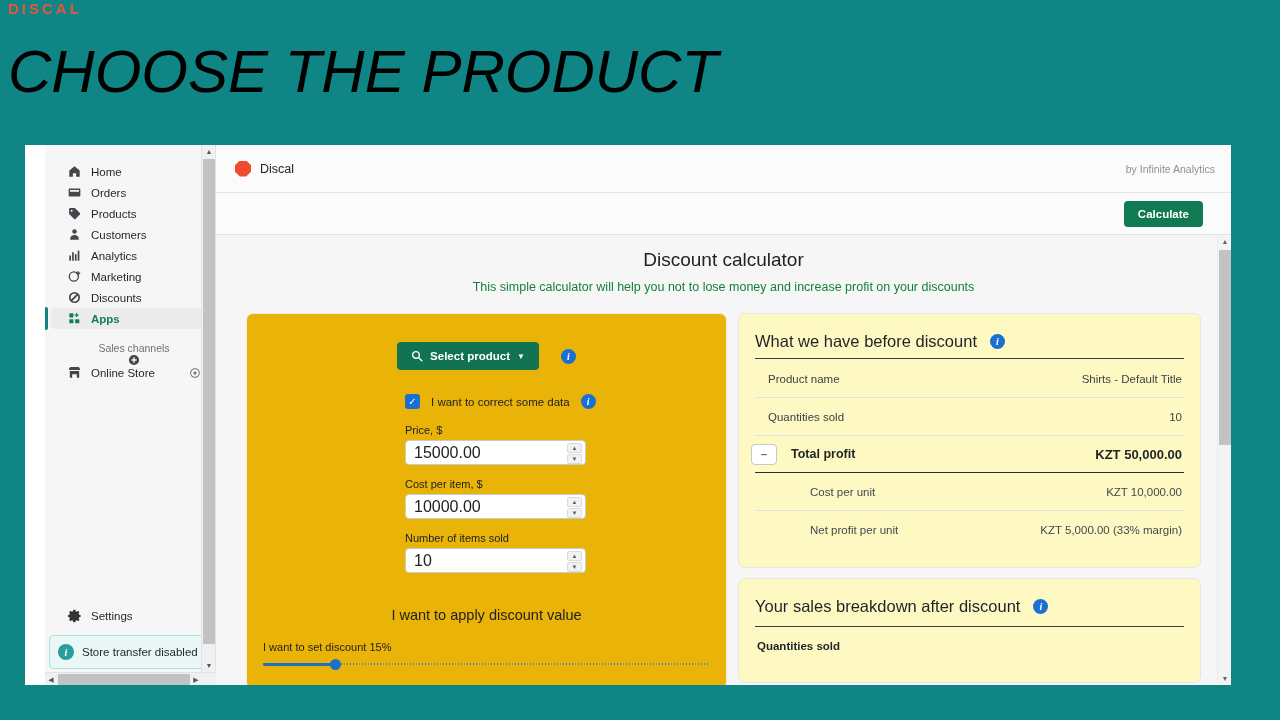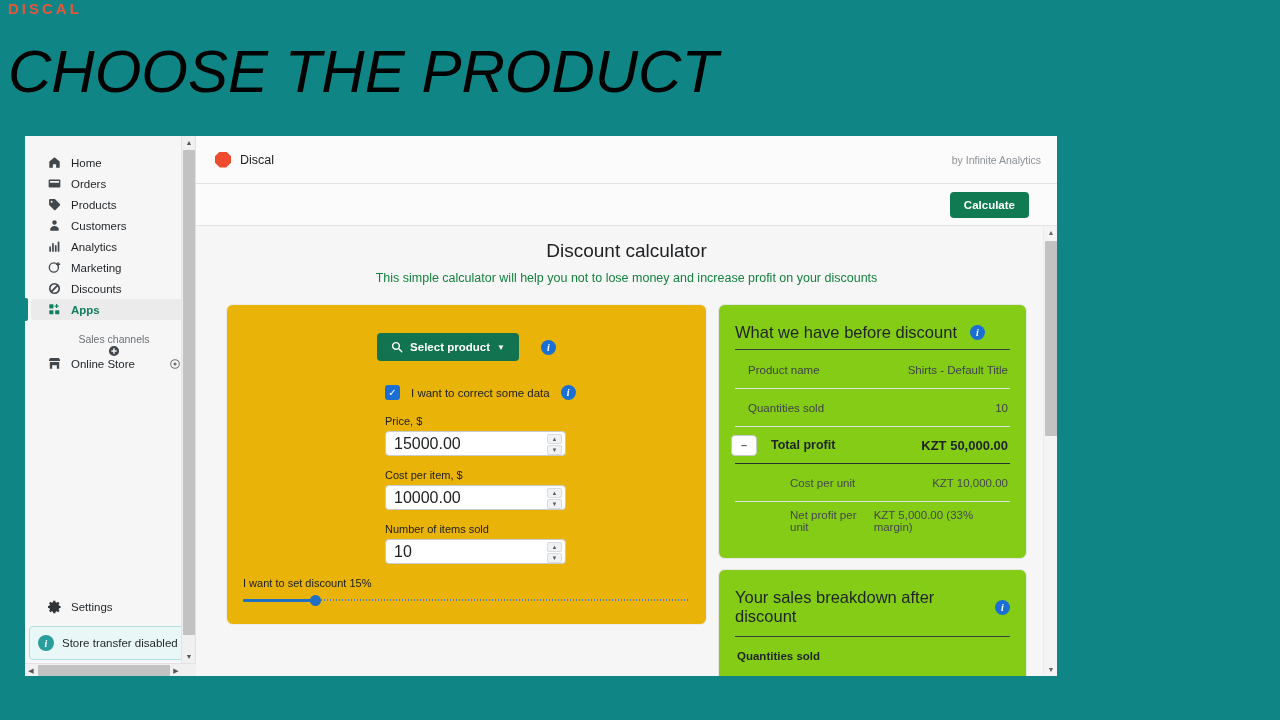--- a/index.html
+++ b/index.html
@@ -20,25 +20,26 @@
   .promo-title {
     position: absolute; left: 8px; top: 38px;
     font-size: 60px; font-style: italic; font-weight: 400;
     color: #000000; letter-spacing: 0px;
     font-family: "Liberation Sans", sans-serif;
     line-height: 68px; white-space: nowrap;
   }
 
   
   .viewport {
-    position: absolute; left: 25px; top: 136px;
-    width: 1032px; height: 540px;
+    position: absolute; left: 25px; top: 145px;
+    width: 1206px; height: 540px;
     background: #ffffff;
     display: flex;
     overflow: hidden;
+    padding-left: 20px;
   }
 
   
   .sidebar {
     position: relative;
     width: 171px; height: 540px;
     background: #f6f6f7;
     border-right: 1px solid #dfe3e8;
     flex: 0 0 171px;
     display: flex; flex-direction: column;
@@ -201,21 +202,21 @@
   .page-sub {
     text-align: center; font-size: 12.5px; color: #15803d;
     margin-bottom: 19px;
   }
 
   .columns { display: flex; gap: 11px; align-items: flex-start; }
   .col-left { flex: 0 0 481px; }
   .col-right { flex: 1 1 auto; }
 
   .card {
-    background: #84cc16;
+    background: #fef9c3;
     border: 1px solid #e6e6e6;
     border-radius: 7px;
     padding: 18px 16px;
   }
   .card.white { background: #eab308; border-color: #ececec; }
 
   
   .select-row {
     display: flex; align-items: center; justify-content: center;
     gap: 22px; margin-top: 10px; margin-bottom: 24px;
@@ -574,20 +575,21 @@
                   <div class="spinner">
                     <input type="text" value="10" style="">
                     <span class="spin-btns">
                       <div>▲</div>
                       <div>▼</div>
                     </span>
                   </div>
                 </div>
               </div>
 
+              <div class="apply-title">I want to apply discount value</div>
 
               <div class="slider-wrap">
                 <div class="slider-label">I want to set discount 15%</div>
                 <div class="slider">
                   <div class="track-dotted"></div>
                   <div class="track-fill"></div>
                   <div class="thumb"></div>
                 </div>
               </div>
             </div>

